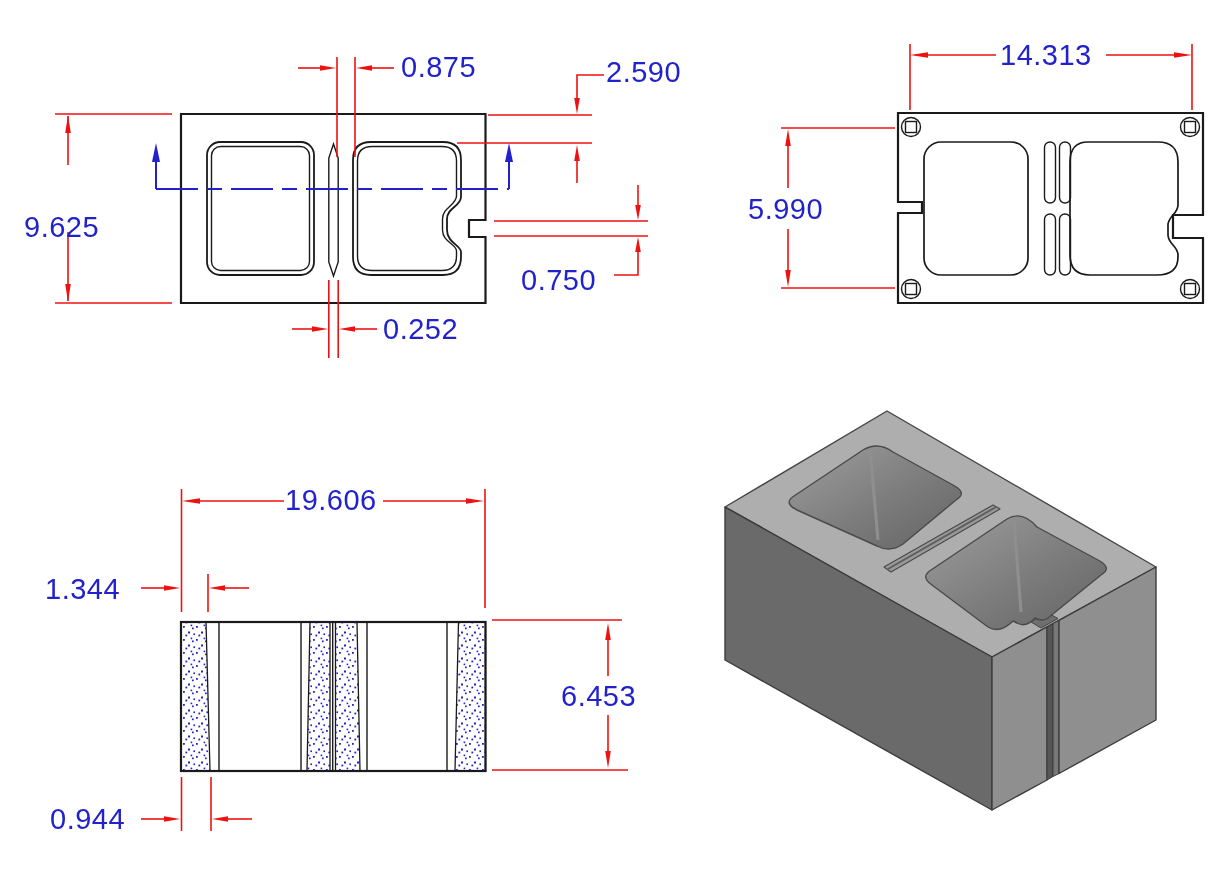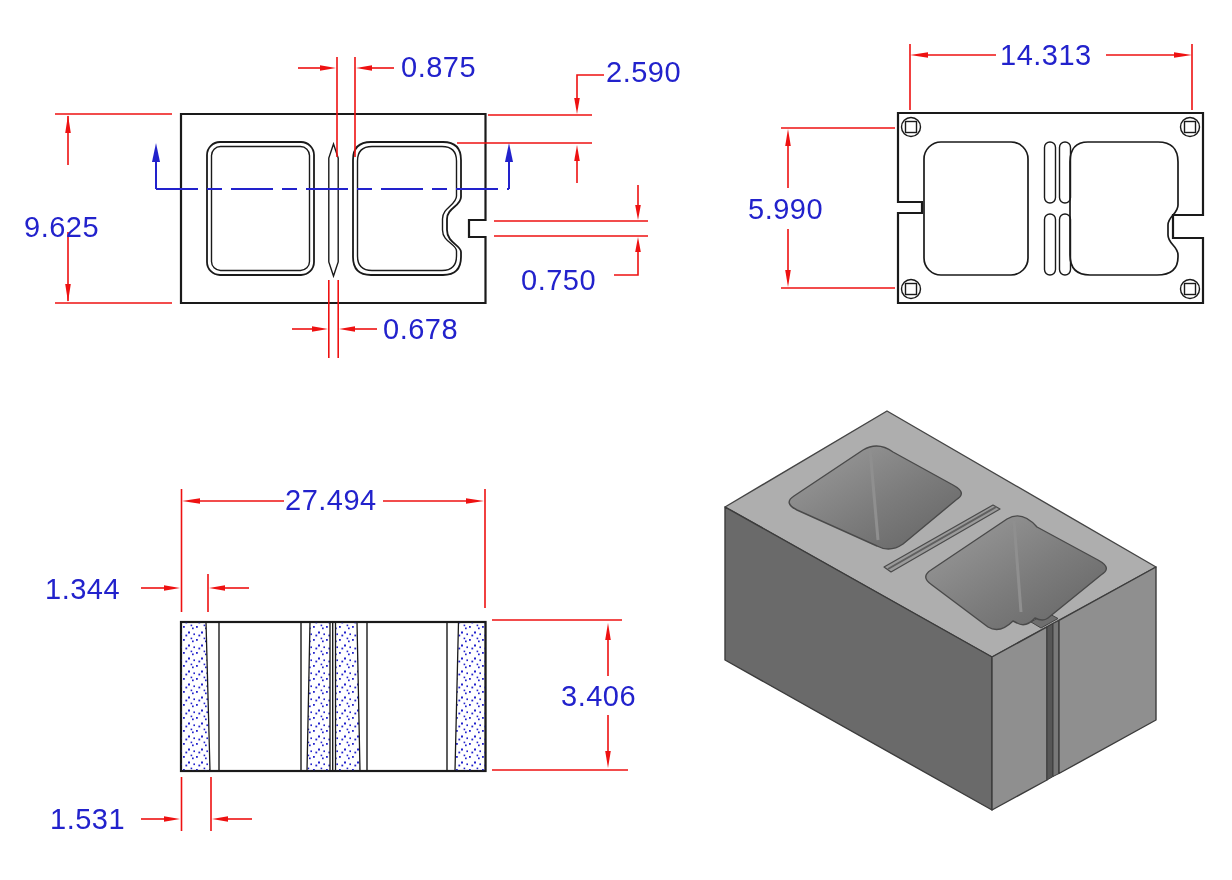--- a/index.html
+++ b/index.html
@@ -224,21 +224,21 @@
     <polygon points="884,567 993,505 1000,509 891,572" fill="#9a9a9a" stroke="#4a4a4a" stroke-width="1.2"></polygon>
     <line x1="888" y1="569" x2="996" y2="507" stroke="#5f5f5f" stroke-width="2"></line>
   </g>
 </svg>
 
 <div class="labels">
   <span class="dim" style="left:401px;top:52px">0.875</span>
   <span class="dim" style="left:606px;top:57px">2.590</span>
   <span class="dim" style="left:24px;top:212px">9.625</span>
   <span class="dim" style="left:521px;top:265px">0.750</span>
-  <span class="dim" style="left:383px;top:314px">0.678</span>
+  <span class="dim" style="left:383px;top:314px">0.252</span>
   <span class="dim" style="left:1000px;top:40px">14.313</span>
   <span class="dim" style="left:748px;top:194px">5.990</span>
-  <span class="dim" style="left:285px;top:485px">27.494</span>
+  <span class="dim" style="left:285px;top:485px">19.606</span>
   <span class="dim" style="left:45px;top:574px">1.344</span>
-  <span class="dim" style="left:561px;top:681px">3.406</span>
-  <span class="dim" style="left:50px;top:804px">1.531</span>
+  <span class="dim" style="left:561px;top:681px">6.453</span>
+  <span class="dim" style="left:50px;top:804px">0.944</span>
 </div>
 </div>
 
 </body></html>

